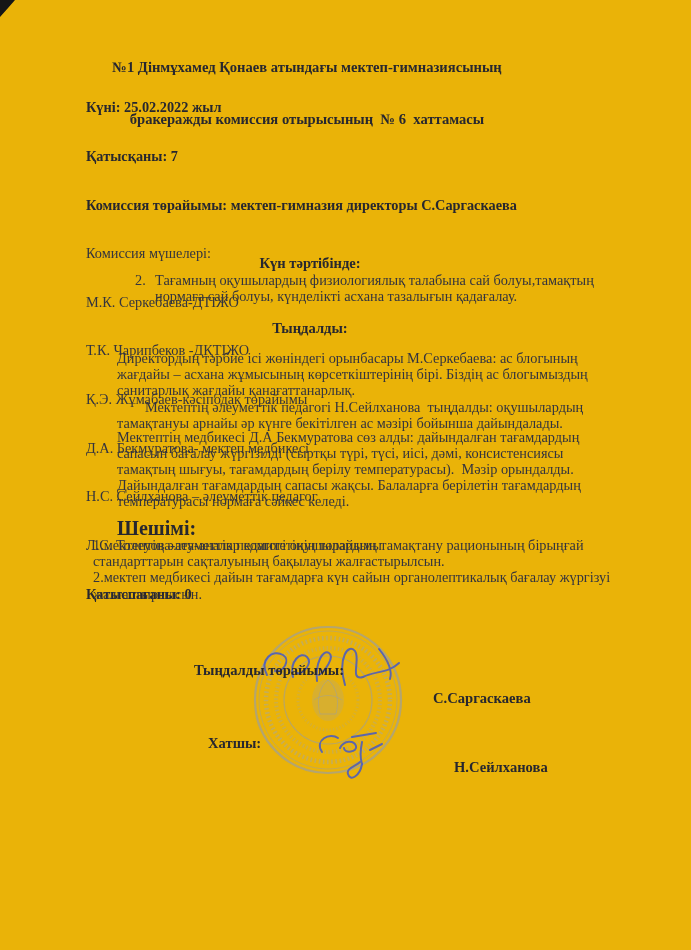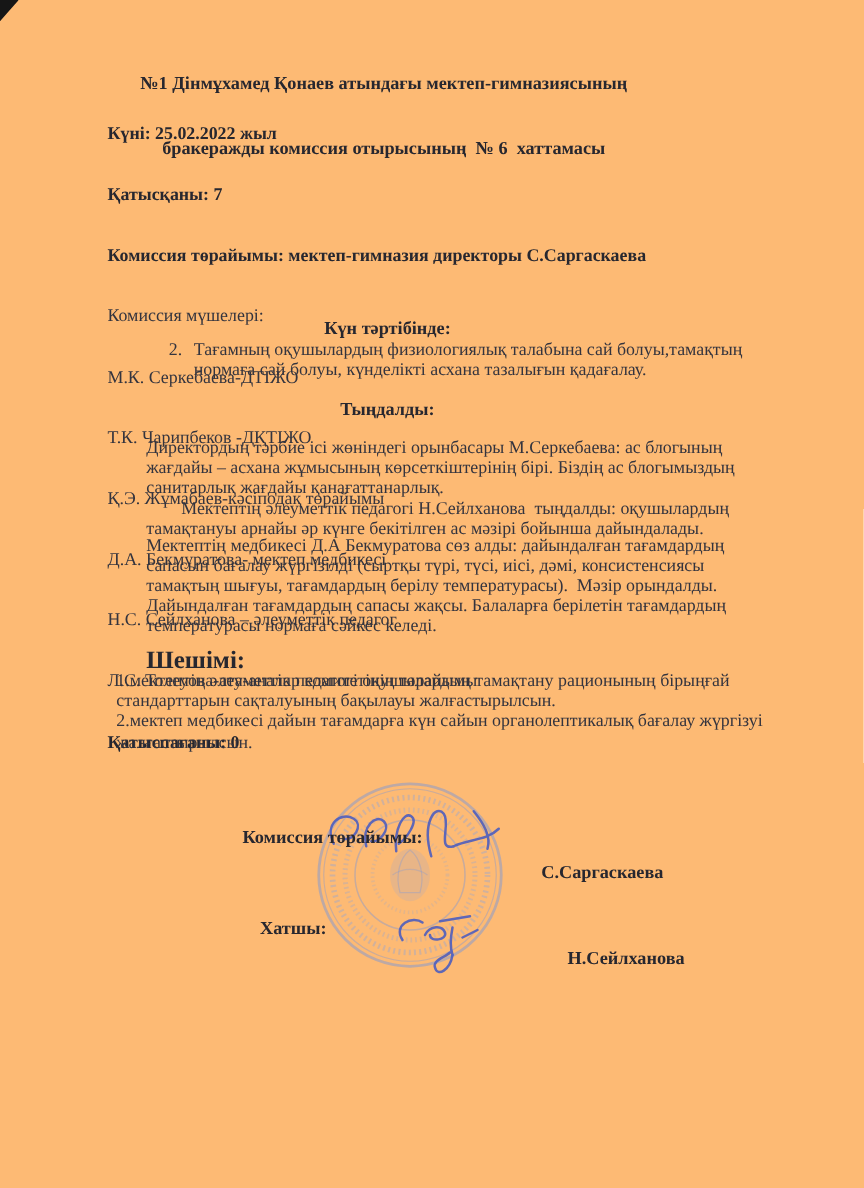--- a/index.html
+++ b/index.html
@@ -1,19 +1,19 @@
 <!DOCTYPE html>
 <html><head>
 <meta charset="utf-8">
 <style>
   html,body{margin:0;padding:0;background:#ffffff;}
   .page{
     position:relative;
     width:691px;height:950px;
-    background:#fdba74;
+    background:#eab308;
     font-family:"Liberation Serif", serif;
     color:#34343e;
     overflow:hidden;
   }
   .corner-mark{
     position:absolute;left:0;top:0;width:15px;height:17px;
     background:#161616;
     clip-path:polygon(0 0,100% 0,55% 45%,0 100%);
   }
   .b{font-weight:bold;color:#27272f;}
@@ -125,18 +125,18 @@
     <g fill="none" stroke="#4a5cc0" stroke-width="2" stroke-linecap="round" opacity="0.88">
       <path d="M12,24 C4,12 20,4 28,10"></path>
       <path d="M30,20 C34,12 44,12 46,18 C48,24 34,26 34,20"></path>
       <path d="M52,14 C50,24 50,30 52,36"></path>
       <path d="M42,9 L66,5"></path>
       <path d="M52,36 C50,48 40,54 38,46 C36,40 46,38 50,34"></path>
       <path d="M60,22 L72,16"></path>
     </g>
   </svg>
 
-  <div class="sig-label" style="left:194px;top:662px;">Комиссия төрайымы:</div>
+  <div class="sig-label" style="left:194px;top:662px;">Тыңдалды төрайымы:</div>
   <div class="sig-label" style="left:433px;top:662px;margin-top:28px;">С.Саргаскаева</div>
   <div class="sig-label" style="left:208px;top:735px;">Хатшы:</div>
   <div class="sig-label" style="left:454px;top:735px;margin-top:24px;">Н.Сейлханова</div>
 
 </div>
 
 </body></html>

